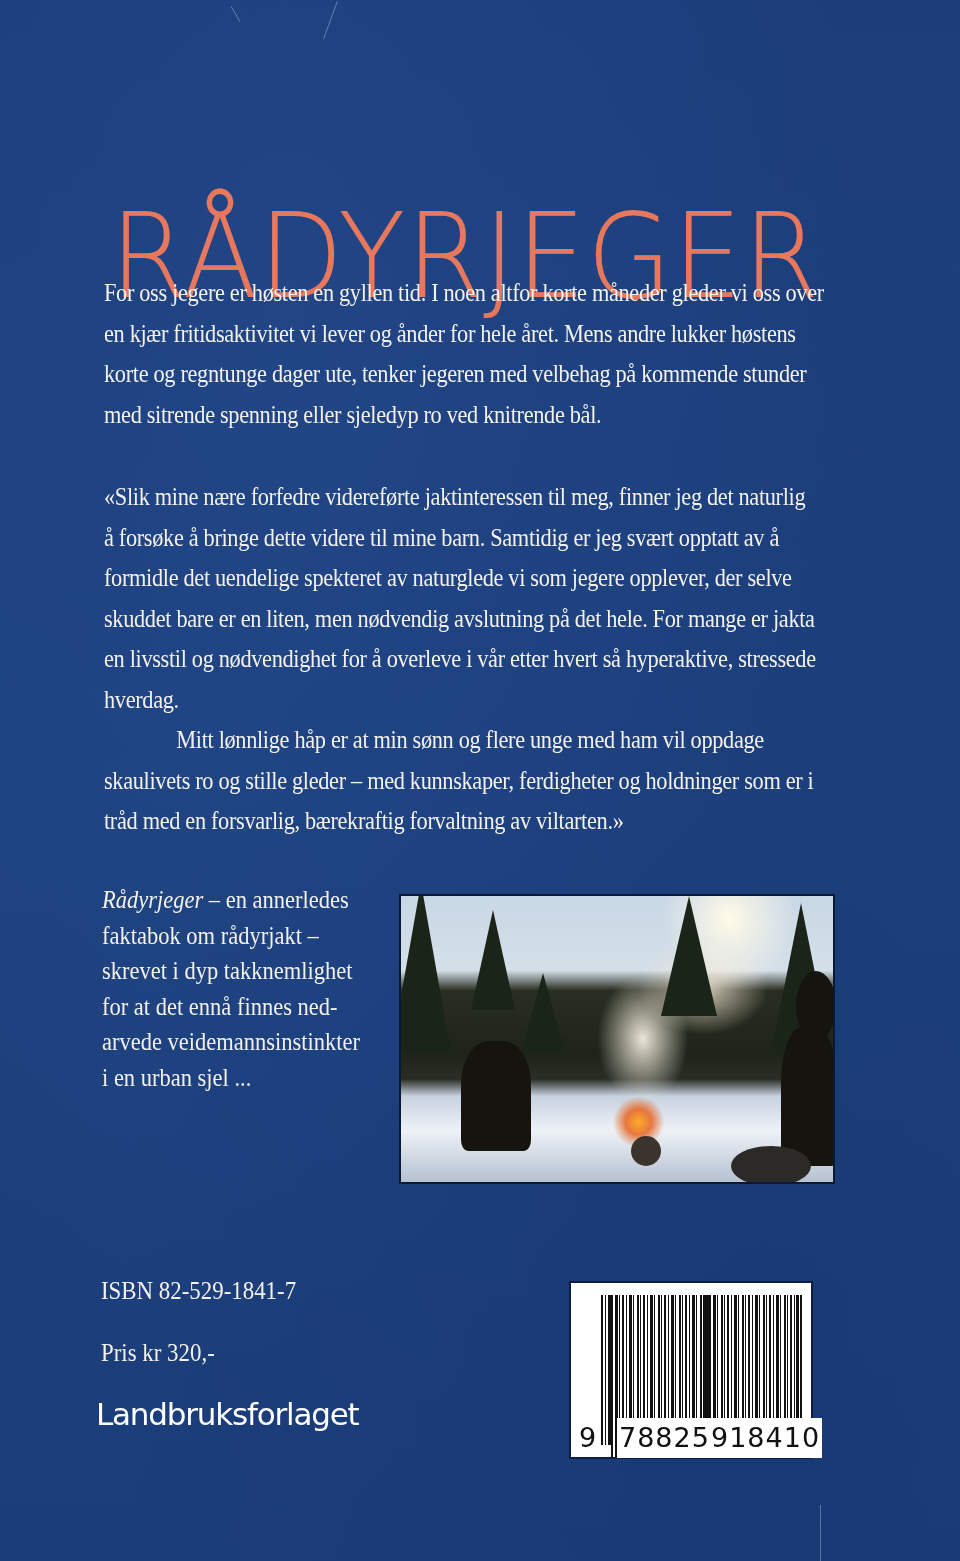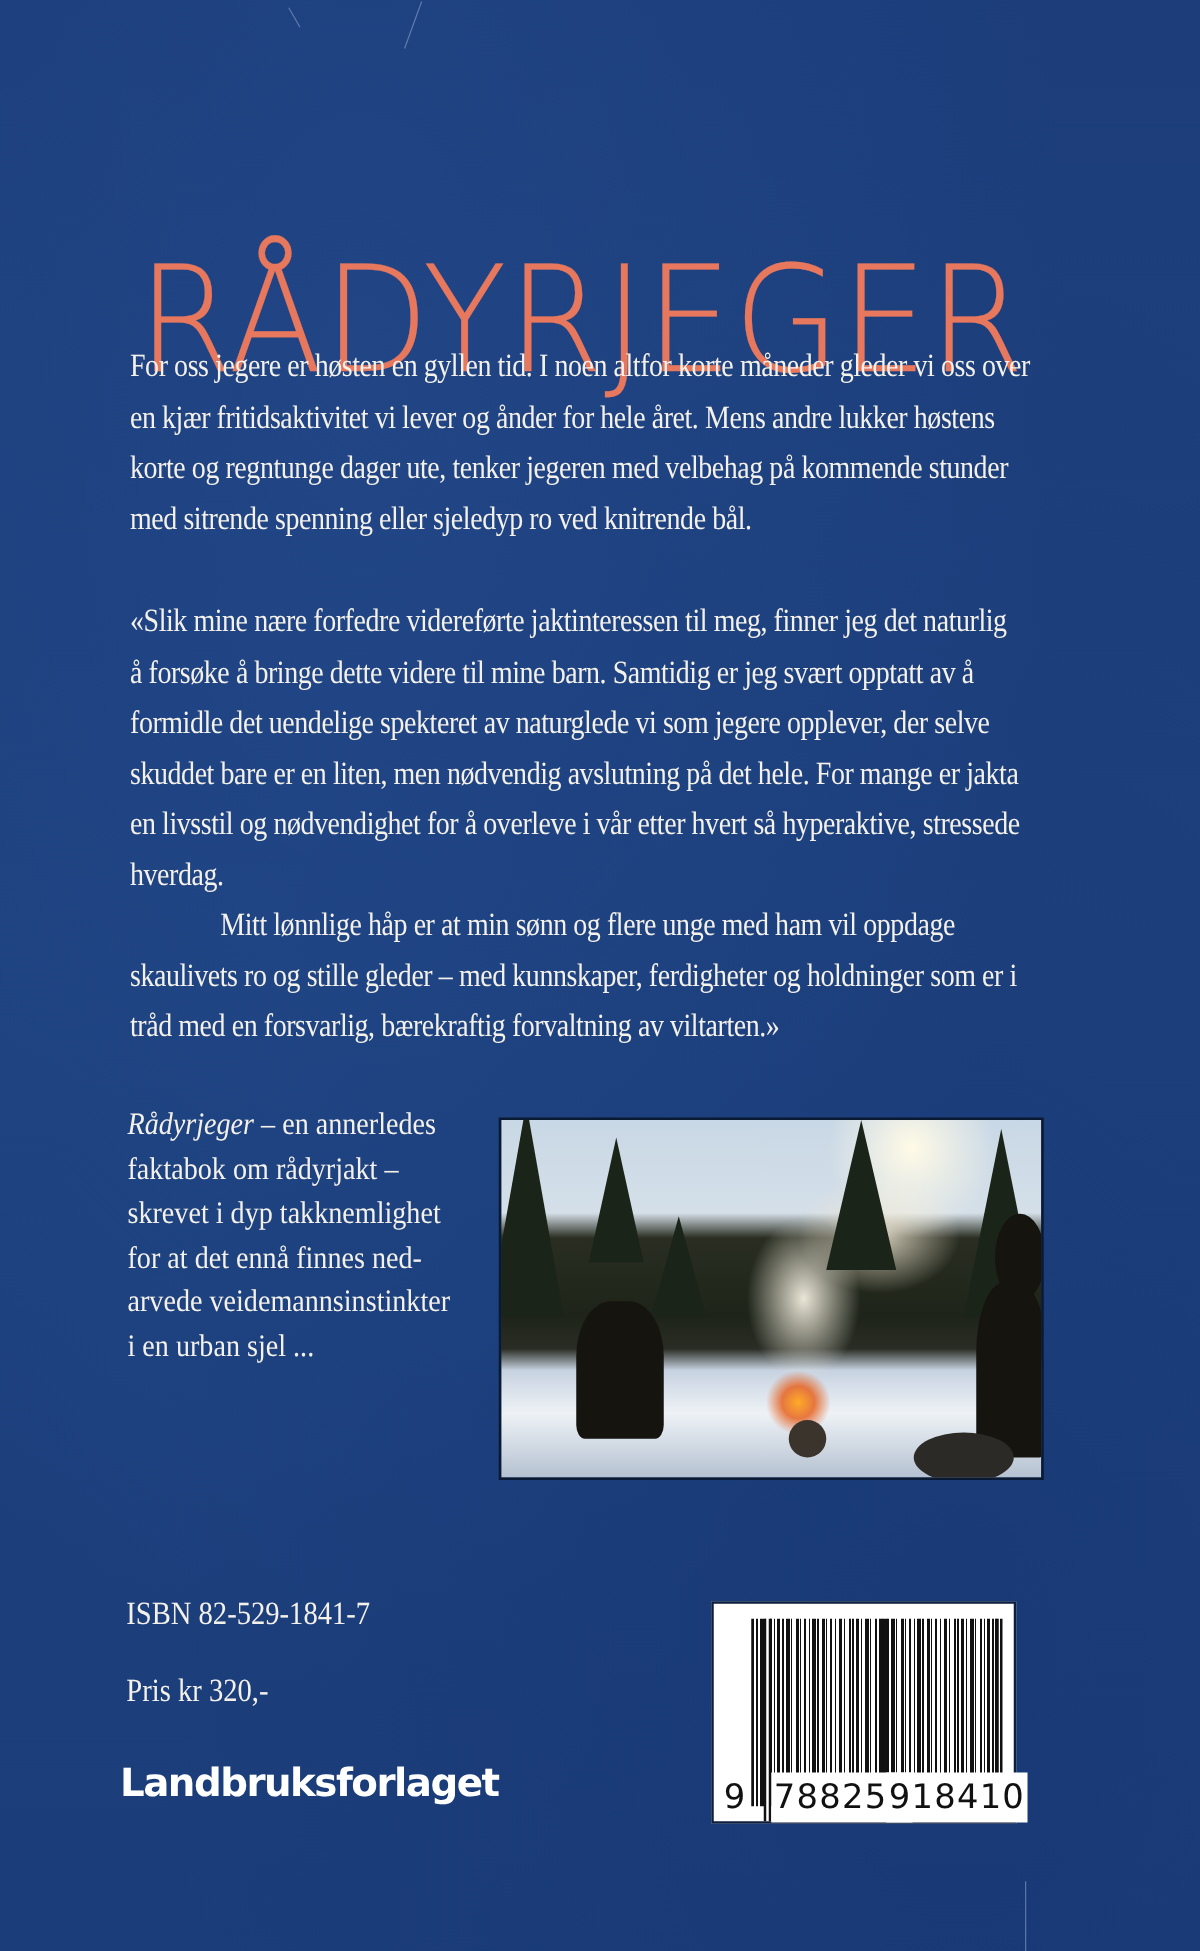--- a/index.html
+++ b/index.html
@@ -124,26 +124,25 @@
       font-size: 26px;
       transform: scaleX(0.88);
       transform-origin: left top;
       white-space: nowrap;
     }
     .publisher {
       position: absolute;
       left: 96px;
       top: 1396px;
       font-family: "DejaVu Sans", "Liberation Sans", sans-serif;
-      font-weight: bold;
+      font-weight: normal;
       font-size: 31px;
       letter-spacing: -1.2px;
       color: #ffffff;
       white-space: nowrap;
-      margin-top: 13px;
     }
 
     .barcode-box {
       position: absolute;
       left: 569px;
       top: 1281px;
       width: 240px;
       height: 174px;
       background: #ffffff;
       border: 2px solid #0d1f40;

